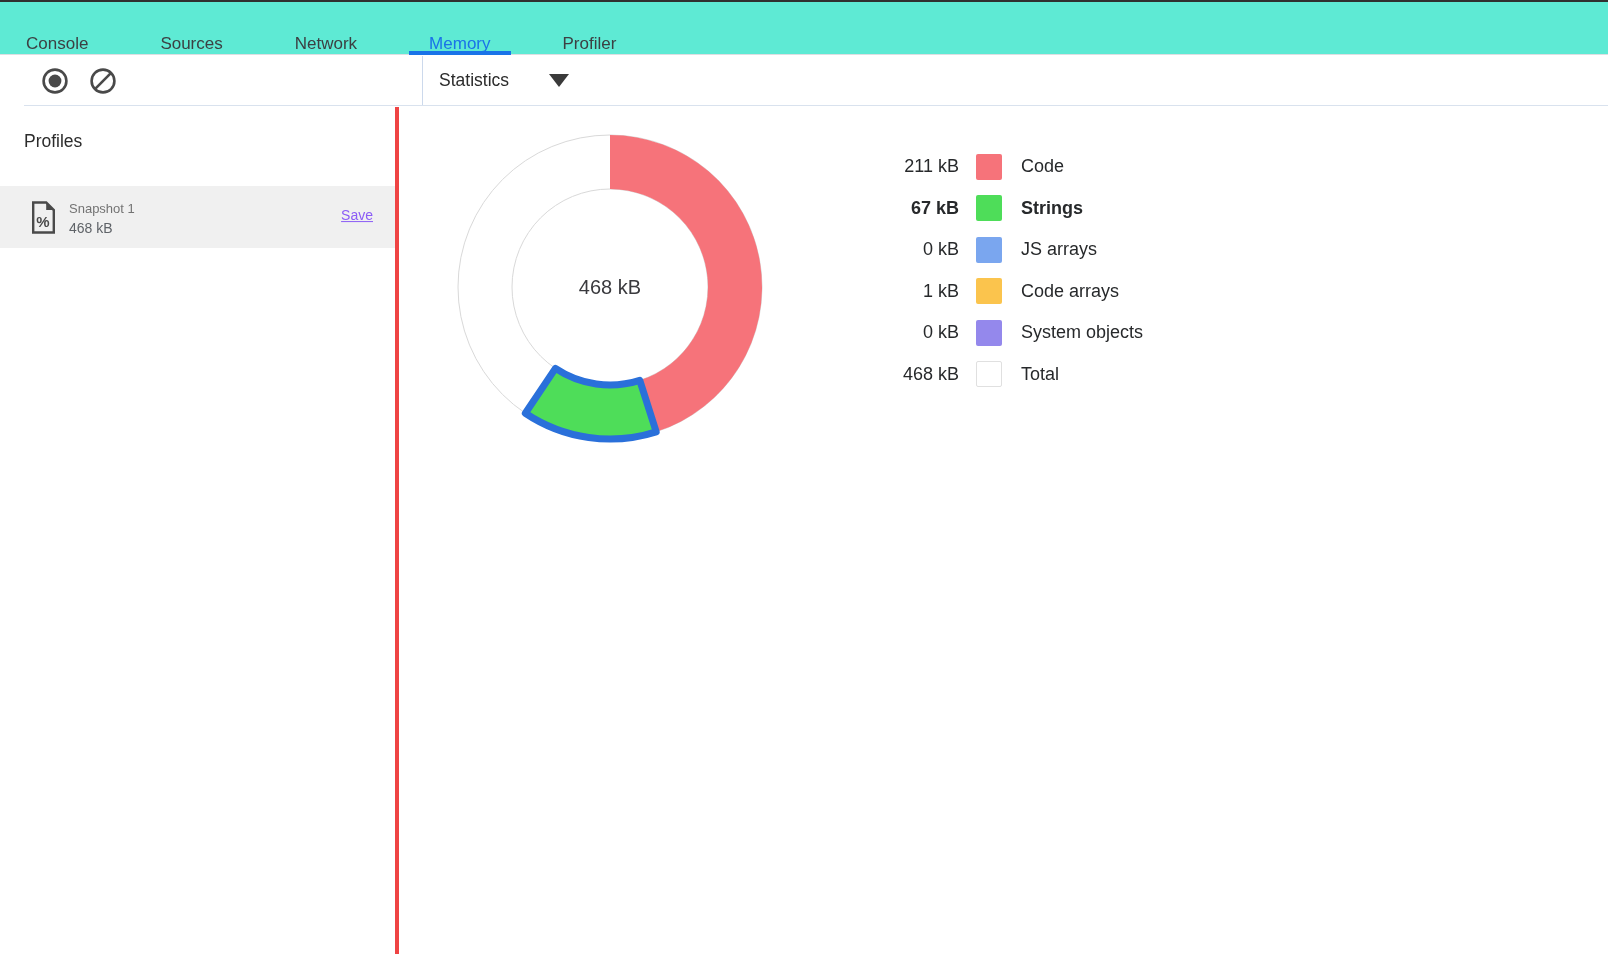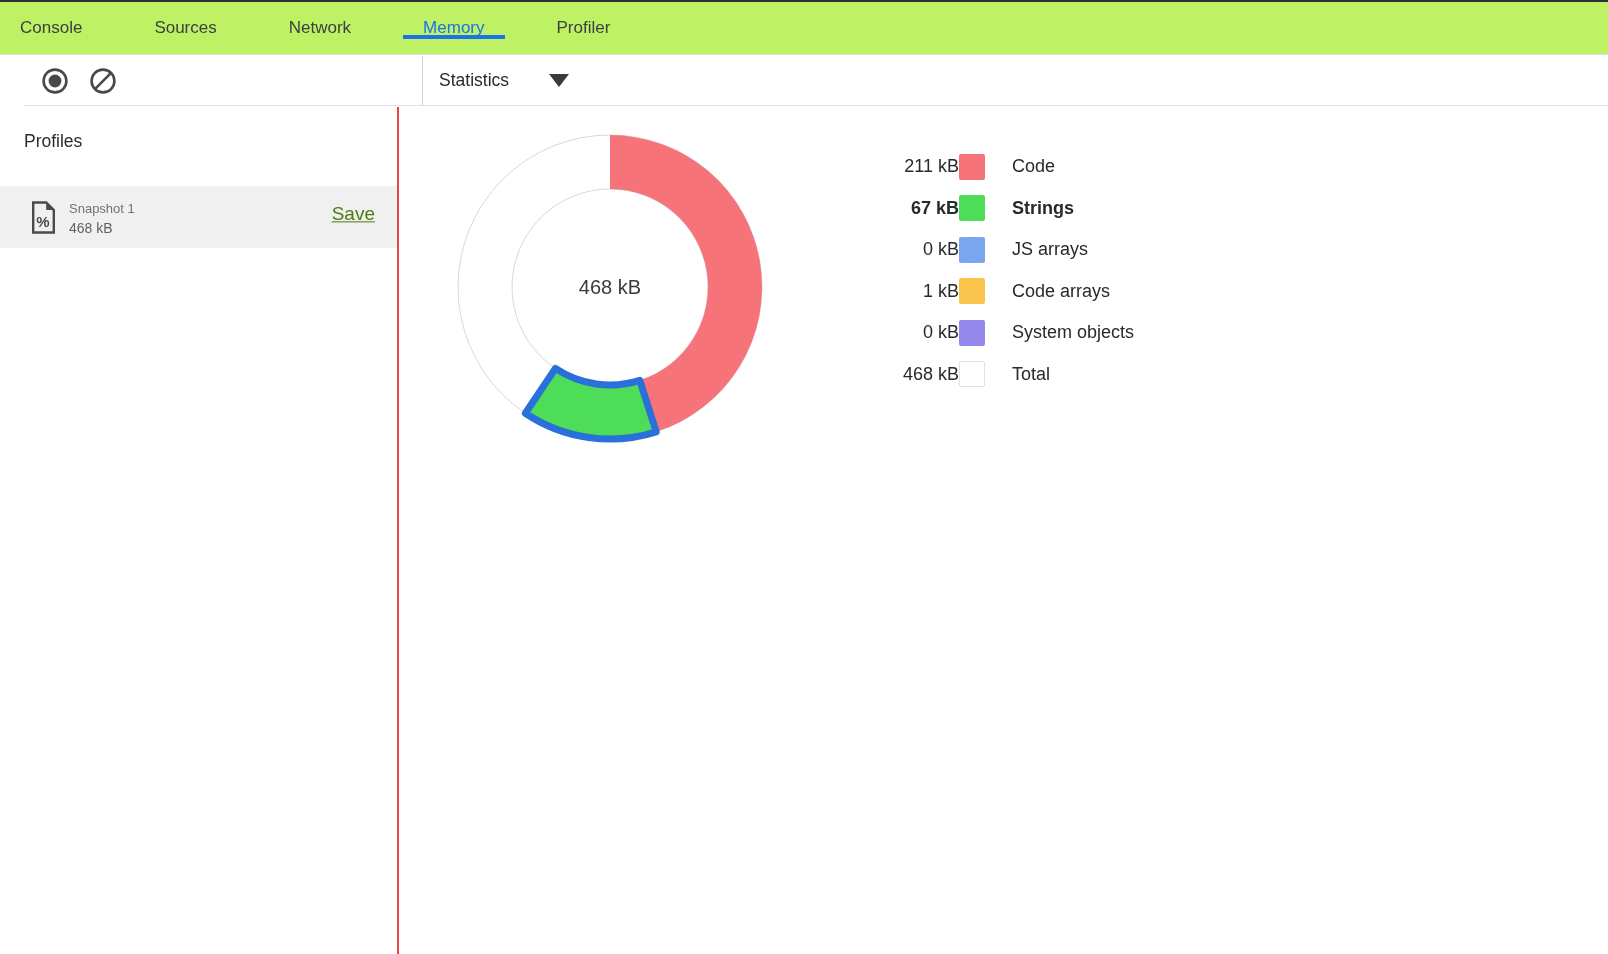--- a/index.html
+++ b/index.html
@@ -5,22 +5,22 @@
   * { margin:0; padding:0; box-sizing:border-box; }
   html,body { width:1608px; height:954px; background:#fff; overflow:hidden;
               font-family:"Liberation Sans", sans-serif; }
   .app { position:relative; width:1608px; height:954px; background:#fff; }
 
   
   .top-edge { position:absolute; left:0; top:0; width:100%; height:2px; background:#303030; }
 
   
   .tabbar { position:absolute; left:0; top:2px; width:100%; height:53px;
-            background:#bef264; border-bottom:1px solid #dddfe2;
-            display:flex; align-items:center; }
+            background:#5eead4; border-bottom:1px solid #dddfe2;
+            display:flex; align-items:flex-end; padding-left:6px; }
   .tabs { display:flex; column-gap:32px; }
   .tab { position:relative; display:flex; align-items:center; padding:0 20px;
          font-size:17px; color:#3c4043; cursor:default; white-space:nowrap; }
   .tab.active { color:#1a73e8; }
   .tab.active::after { content:""; position:absolute; left:0; right:0; bottom:-1px;
                        height:4px; background:#1a73e8; }
 
   
   .toolbar-row { position:absolute; left:0; top:56px; width:100%; height:50px;
                  border-bottom:1px solid #d9e2ee; display:flex; background:#fff;margin-left:24px; }
@@ -29,43 +29,43 @@
   .tool-btn { width:30px; height:30px; display:flex; align-items:center; justify-content:center; cursor:pointer; }
   .toolbar-right { flex:1; height:100%; display:flex; align-items:center; padding-left:16px; }
   .stats-select { display:flex; align-items:center; cursor:pointer; }
   .stats-select .lbl { font-size:17.5px; color:#2b2b2b; }
   .tri { width:0; height:0; margin-left:40px;
          border-left:10px solid transparent; border-right:10px solid transparent;
          border-top:13px solid #3a3a3a; }
 
   
   .body { position:absolute; left:0; top:107px; width:100%; height:847px; display:flex; }
-  .sidebar { width:399px; height:100%; border-right:2px solid #ef4444; padding-top:24px; }
+  .sidebar { width:399px; height:100%; border-right:4px solid #ef4444; padding-top:24px; }
   .profiles-heading { font-size:17.5px; color:#2c2c2c; padding-left:24px; margin-bottom:34px; }
   .section-heading { font-size:17.5px; color:#5f6368; padding-left:24px; margin-bottom:17px; }
   .snap-row { position:relative; height:62px; display:flex; align-items:center;
               padding-left:30px; cursor:pointer; }
   .snap-row.selected { background:#f0f0f0; }
   .snap-icon { width:27px; height:33px; flex:0 0 auto; }
   .snap-text { margin-left:12px; display:flex; flex-direction:column; justify-content:center; }
   .snap-name { font-size:13px; color:#737373; line-height:22px; }
   .snap-size { font-size:14px; color:#5f6368; line-height:17px; }
   .snap-save { position:absolute; right:22px; top:50%; transform:translateY(-62%);
-               font-size:19px; color:#4d7c0f; text-decoration:underline; cursor:pointer; }
+               font-size:14px; color:#8b5cf6; text-decoration:underline; cursor:pointer; }
 
   
   .main { position:relative; flex:1; height:100%; }
   .donut-svg { position:absolute; left:21px; top:-10px; } 
   .donut-center-label { font-size:20px; fill:#3a3a3e; }
 
   .legend { position:absolute; left:458px; top:39px; } 
   .legend-row { display:flex; align-items:center; height:41.5px; cursor:pointer; }
-  .legend-value { width:102px; text-align:right; font-size:18px; color:#27292b; }
+  .legend-value { width:102px; text-align:right; font-size:18px; color:#27292b; margin-right:17px; }
   .legend-swatch { width:26px; height:26px; border-radius:2px; flex:0 0 auto; }
-  .legend-label { margin-left:27px; font-size:18px; color:#27292b; white-space:nowrap; }
+  .legend-label { margin-left:19px; font-size:18px; color:#27292b; white-space:nowrap; }
   .legend-row.bold .legend-value, .legend-row.bold .legend-label { font-weight:bold; }
 </style>
 </head>
 <body>
 
 <div class="app">
   <div class="top-edge"></div>
 
   <div class="tabbar">
     <div class="tabs">

